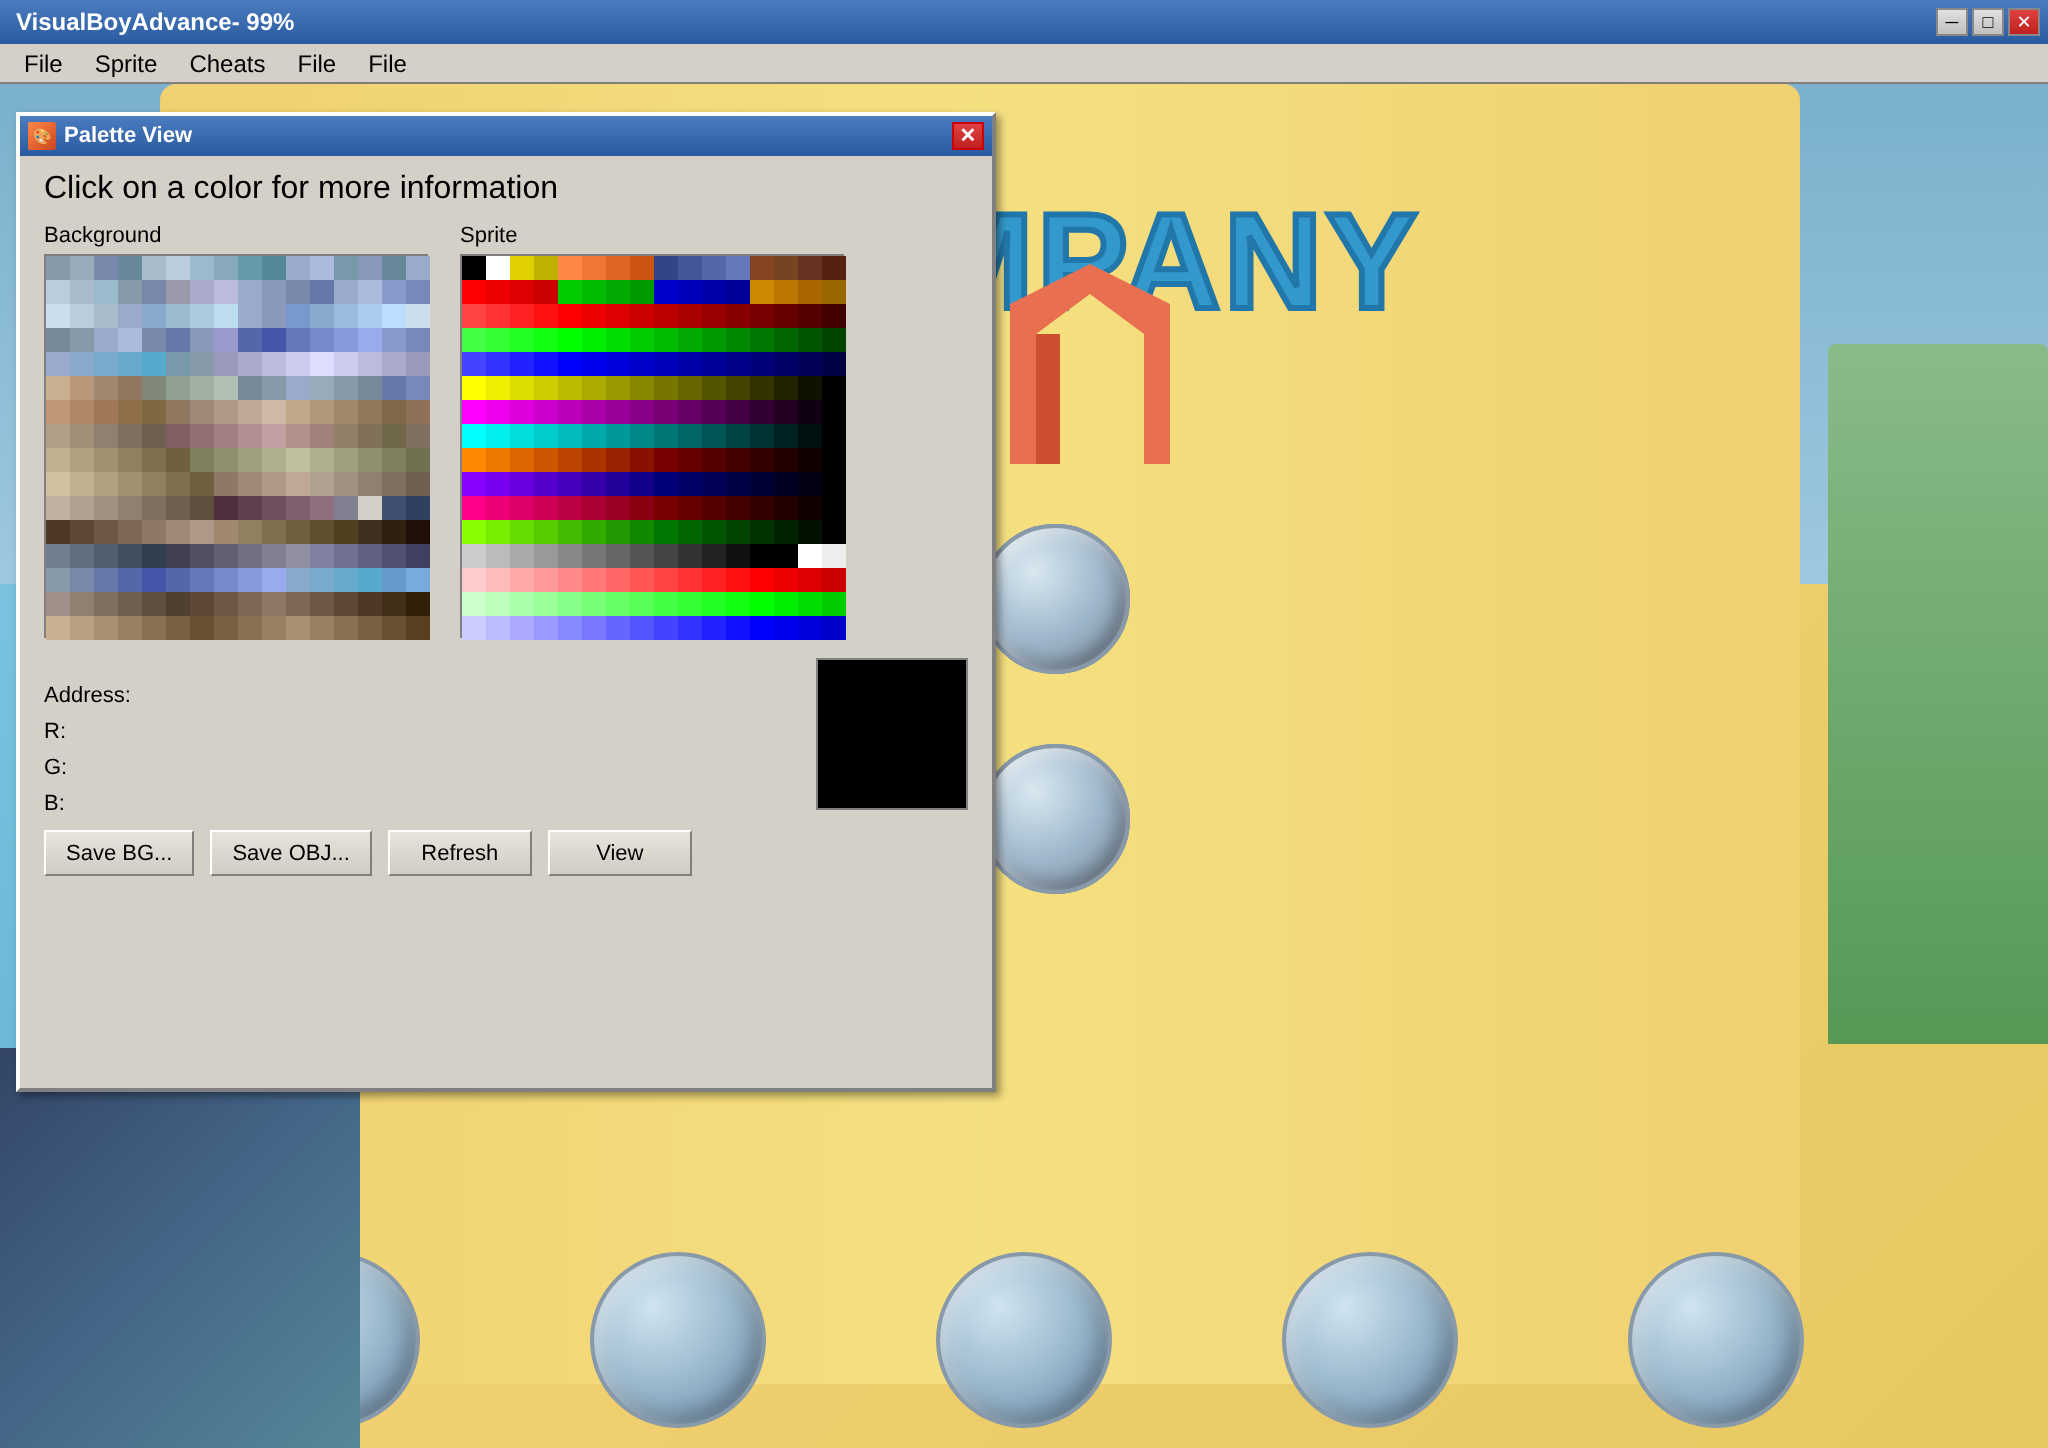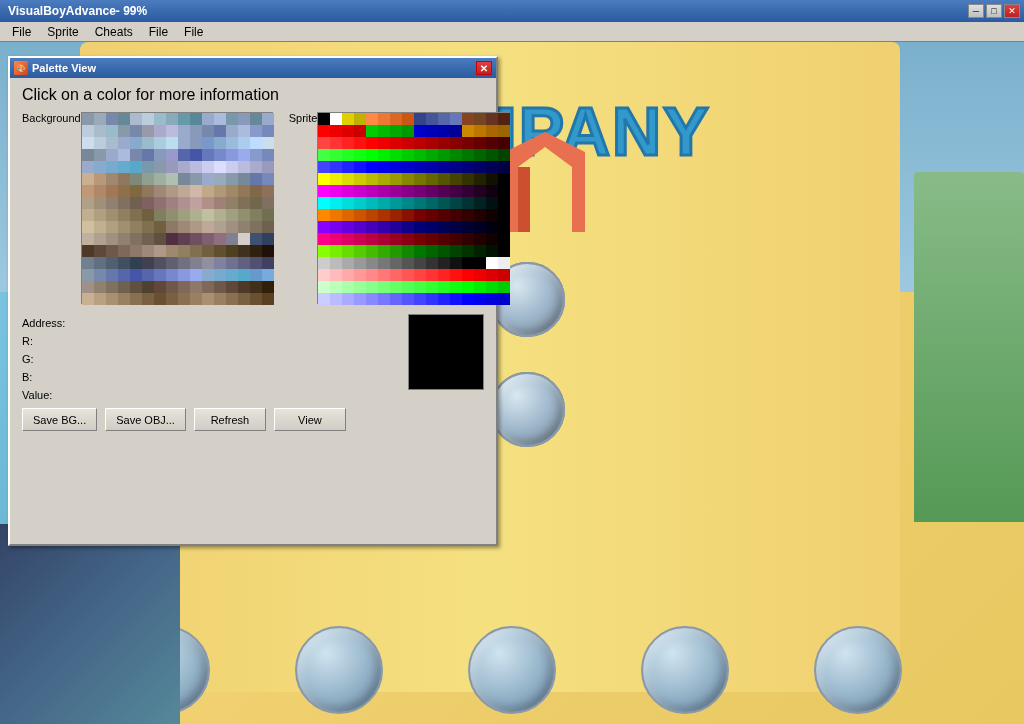--- a/index.html
+++ b/index.html
@@ -179,21 +179,21 @@
 
     
     #palette-sections {
       display: flex;
       gap: 16px;
       margin-bottom: 10px;
     }
 
     .palette-section {
       display: flex;
-      flex-direction: row;
+      flex-direction: column;
     }
 
     .palette-label {
       font-size: 11px;
       color: #000;
       margin-bottom: 3px;
     }
 
     .palette-grid {
       display: grid;
@@ -221,20 +221,21 @@
 
     
     #color-info {
       display: flex;
       gap: 16px;
       margin-top: 8px;
     }
 
     #color-labels {
       flex: 1;
+      margin-top: 10px;
     }
 
     .info-row {
       font-size: 11px;
       color: #000;
       line-height: 18px;
     }
 
     #color-preview {
       width: 76px;
@@ -887,23 +888,20 @@
           </div>
           <div class="info-row">
             <span>R:</span>
           </div>
           <div class="info-row">
             <span>G:</span>
           </div>
           <div class="info-row">
             <span>B:</span>
           </div>
-          <div class="info-row">
-            <span>Value:</span>
-          </div>
         </div>
         <div id="color-preview"></div>
       </div>
 
 
       <div id="dialog-buttons">
         <button class="dialog-btn">Save BG...</button>
         <button class="dialog-btn">Save OBJ...</button>
         <button class="dialog-btn">Refresh</button>
         <button class="dialog-btn">View</button>

